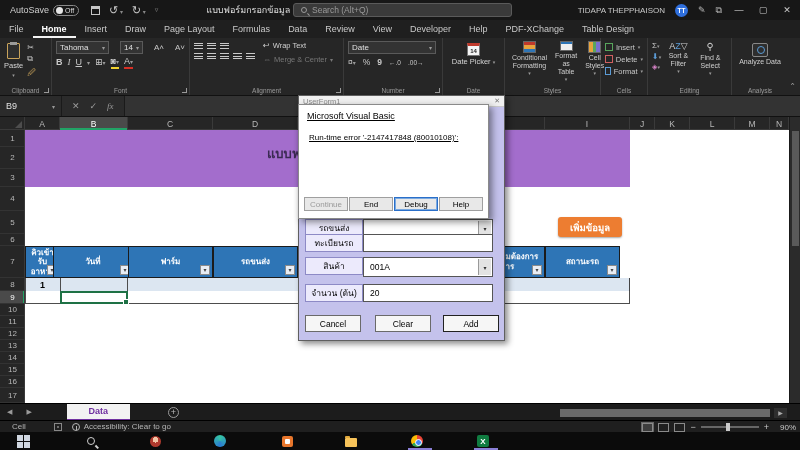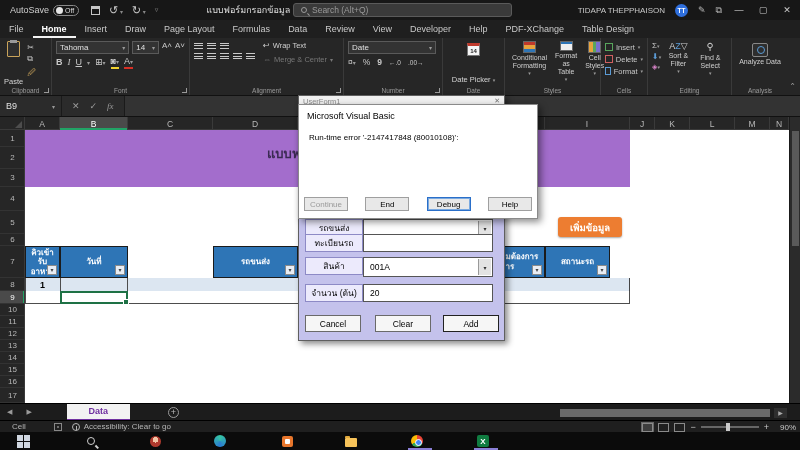--- a/index.html
+++ b/index.html
@@ -31,27 +31,27 @@
   .rtab { padding:0 9px; height:18px; display:flex; align-items:center; }
   .rtab.active { color:#fff; font-weight:bold; box-shadow:inset 0 -2px 0 #f3f3f3; }
   .tabs-right { position:absolute; right:5px; top:21px; display:flex; gap:6px; }
   .pillbtn { background:#333; border:1px solid #4c4c4c; border-radius:3px; color:#ddd; font-size:8.5px; padding:1.5px 8px; display:flex; gap:4px; align-items:center; }
 
   
   .ribbon { position:absolute; left:0; top:38px; width:800px; height:58px; background:#262626; border-bottom:1px solid #111; display:flex; color:#c9c9c9; }
   .rgroup { position:relative; border-right:1px solid #3a3a3a; height:100%; padding:3px 4px 12px 4px; }
   .glabel { position:absolute; bottom:1px; left:0; right:0; text-align:center; font-size:6.5px; color:#9a9a9a; }
   .launcher { position:absolute; bottom:2px; right:2px; width:5px; height:5px; border-right:1px solid #9a9a9a; border-bottom:1px solid #9a9a9a; }
-  .bigbtn { display:flex; flex-direction:column; align-items:center; justify-content:center; font-size:7.5px; gap:20px; color:#d5d5d5; }
+  .bigbtn { display:flex; flex-direction:column; align-items:center; justify-content:center; font-size:7.5px; gap:2px; color:#d5d5d5; }
   .clip-ic { width:13px; height:16px; border:1px solid #c9a35a; border-radius:1px; position:relative; background:#2e2e2e; }
   .clip-ic:after { content:""; position:absolute; left:2px; top:-2px; width:7px; height:3px; background:#9a9a9a; }
   .minicol { display:flex; flex-direction:column; gap:2px; font-size:8px; margin-left:4px; margin-top:2px; }
   .combo { background:#333; border:1px solid #5a5a5a; color:#e0e0e0; font-size:8px; display:flex; align-items:center; justify-content:space-between; padding:0 3px; height:13px; }
   .combo .car { font-size:6px; color:#9a9a9a; margin-left:3px; }
-  .fontrow { display:flex; gap:3px; align-items:flex-start; }
+  .fontrow { display:flex; gap:11px; align-items:center; }
   .fmtrow { display:flex; gap:5px; align-items:center; margin-top:3px; font-size:9px; }
   .uline { text-decoration:underline; }
   .clrA { position:relative; font-size:9px; line-height:9px; }
   .clrA .bar { position:absolute; left:0; right:0; bottom:-2px; height:2.5px; }
   .alncol { display:flex; flex-direction:column; gap:3px; }
   .alnrow { display:flex; gap:4px; }
   .lines { display:inline-block; width:9px; }
   .lines i { display:block; height:1px; background:#c9c9c9; margin-top:1.5px; }
   .small-lbl { font-size:7.5px; color:#d0d0d0; display:flex; align-items:center; gap:3px; }
   .gray { color:#777; }
@@ -151,21 +151,21 @@
   
   .userform { position:absolute; left:298px; top:95px; width:207px; height:246px; background:#c4c2ec; border:1px solid #5f5f5f; box-shadow:3px 3px 6px rgba(0,0,0,.45); z-index:10; }
   .uf-title { height:11px; background:#f0f0f0; border-bottom:1px solid #c9c9c9; color:#8a8a8a; font-size:7.5px; display:flex; align-items:center; justify-content:space-between; padding:0 4px; }
   .uf-label { position:absolute; left:6px; width:58px; height:18px; background:#eceafc; border:1px solid #8d8ac6; color:#000; font-size:8.5px; display:flex; align-items:center; justify-content:center; }
   .uf-input { position:absolute; left:64px; width:130px; height:18px; background:#fff; border:1px solid #555; color:#000; font-size:8.5px; display:flex; align-items:center; padding-left:6px; }
   .uf-drop { position:absolute; right:1px; top:1px; bottom:1px; width:13px; background:#e3e3e3; border-left:1px solid #999; color:#333; font-size:6px; display:flex; align-items:center; justify-content:center; }
   .uf-btn { position:absolute; top:219px; height:17px; background:#f6f6f6; border:1px solid #6a6a6a; color:#000; font-size:8.5px; display:flex; align-items:center; justify-content:center; }
   .uf-btn.default { border:1.5px solid #222; }
 
   
-  .errdlg { position:absolute; left:298px; top:104px; width:240px; height:115px; background:#fff; border:1px solid #8a8a8a; box-shadow:3px 3px 7px rgba(0,0,0,.45); z-index:20; color:#000; }
+  .errdlg { position:absolute; left:298px; top:104px; width:191px; height:115px; background:#fff; border:1px solid #8a8a8a; box-shadow:3px 3px 7px rgba(0,0,0,.45); z-index:20; color:#000;text-decoration:underline; }
   .errtitle { font-size:9px; padding:6px 0 0 8px; }
   .errline { font-size:8px; padding-left:10px; }
   .errbtns { position:absolute; left:0; right:0; bottom:7px; display:flex; justify-content:space-between; padding:0 5px; }
   .ebtn { width:44px; height:14px; background:#e8e8e8; border:1px solid #9f9f9f; font-size:8px; display:flex; align-items:center; justify-content:center; }
   .ebtn.disabled { color:#9a9a9a; }
   .ebtn.focus { border:1px solid #2a6fc9; box-shadow:inset 0 0 0 1px #7aa9e0; }
 </style>
 </head>
 <body>
 
@@ -466,33 +466,37 @@
     </div>
 
   <div class="gridarea">
     <div class="banner">แบบฟอร์มกรอกข้อมูล</div>
     <div class="addbtn">เพิ่มข้อมูล</div>
 
     <div class="thead" style="left:0;width:35px">
         <span>คิวเข้ารับอาหาร</span>
         <span class="filterbox">▾</span>
       </div>
-    <div class="thead" style="left:35px;width:68px">
+    <div class="thead" style="left:28px;width:80px">
         <span>วันที่</span>
+        <span class="filterbox">▾</span>
+      </div>
+    <div class="thead" style="left:103px;width:85px">
+        <span>ฟาร์ม</span>
         <span class="filterbox">▾</span>
       </div>
     <div class="thead" style="left:188px;width:85px">
         <span>รถขนส่ง</span>
         <span class="filterbox">▾</span>
       </div>
     <div class="thead" style="left:435px;width:85px">
         <span>จำนวนความต้องการอาหาร</span>
         <span class="filterbox">▾</span>
       </div>
-    <div class="thead" style="left:520px;width:65px">
+    <div class="thead" style="left:520px;width:75px">
         <span>สถานะรถ</span>
         <span class="filterbox">▾</span>
       </div>
 
     <div class="band"></div>
     <div class="row9line"></div>
     <div class="tline" style="left:35px;top:148px;width:1px;height:26px"></div>
     <div class="tline" style="left:102px;top:148px;width:1px;height:26px"></div>
     <div class="qval">1</div>
     <div class="selbox"></div>

